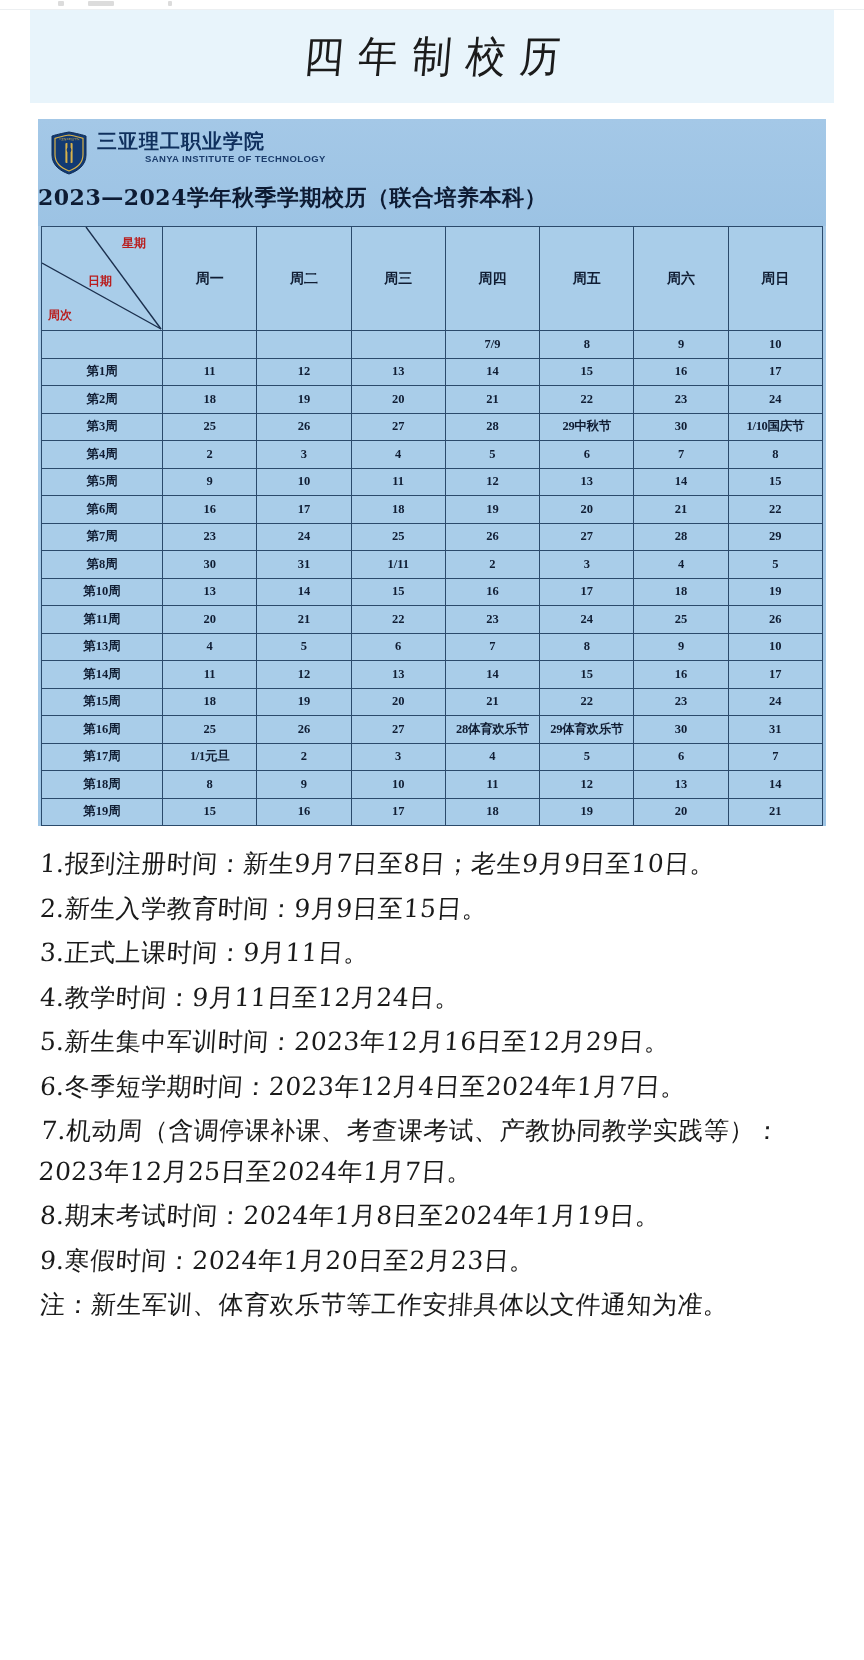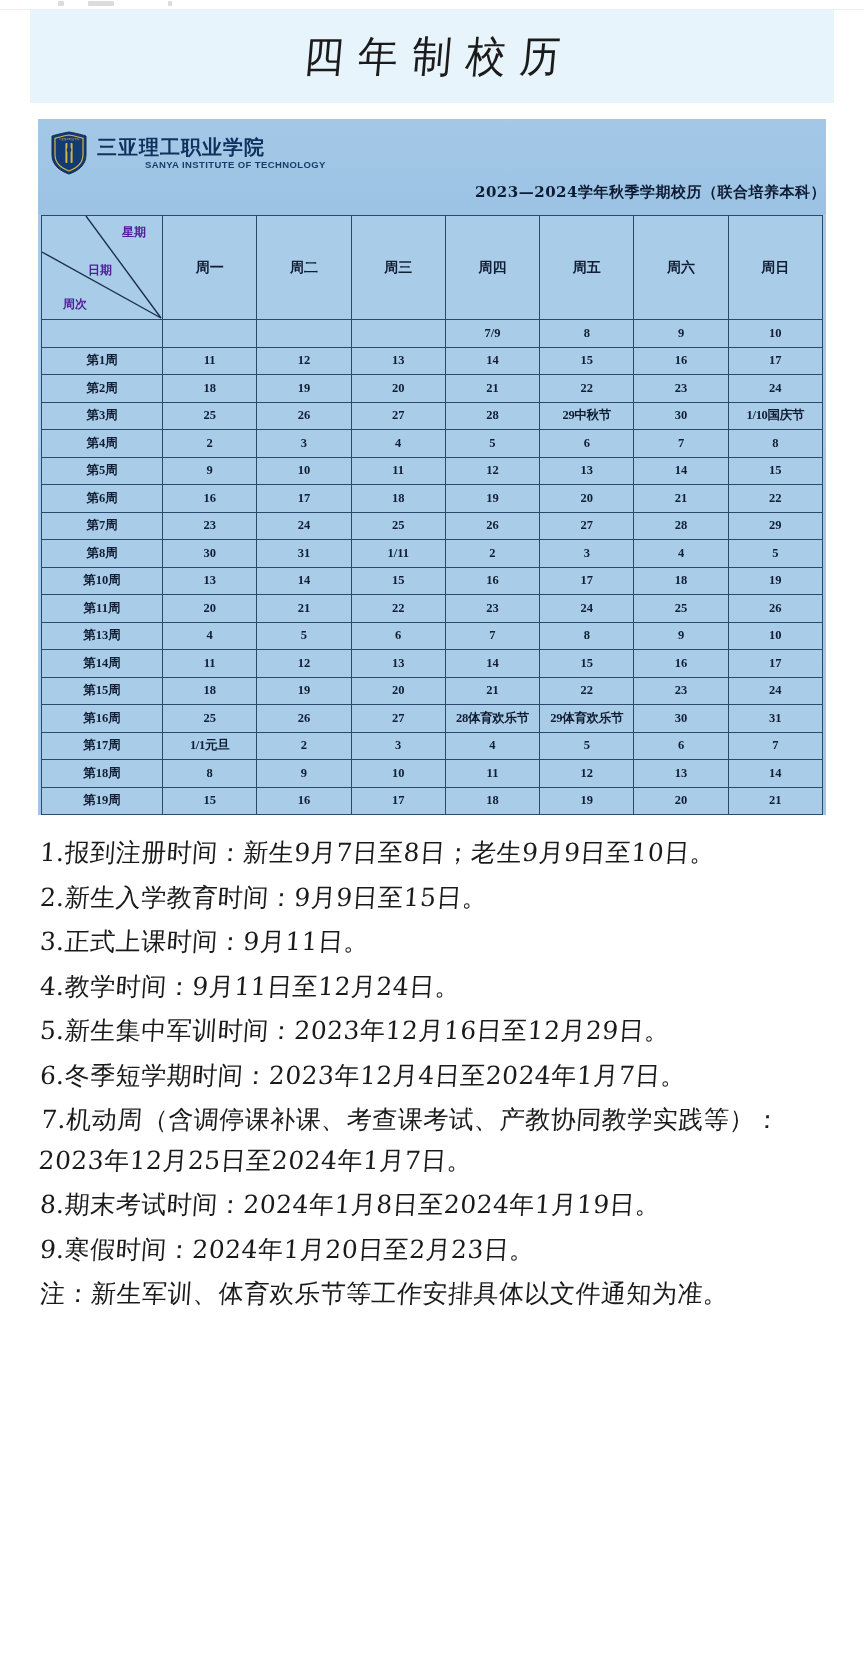--- a/index.html
+++ b/index.html
@@ -50,21 +50,21 @@
     background: linear-gradient(180deg, #a9cbe8 0%, #9fc6e6 100%);
     padding: 0;
     position: relative;
   }
   .cal-head {
     padding: 12px 0 4px 0;
     background: linear-gradient(180deg, #a4c8e7 0%, #9cc3e4 100%);
   }
   .school-row {
     display: flex;
-    align-items: center;
+    align-items: flex-start;
     gap: 9px;
     padding-left: 12px;
   }
   .crest {
     width: 38px; height: 44px;
     position: relative;
     flex: 0 0 auto;
   }
   .crest svg { display: block; }
   .school-names { line-height: 1.05; }
@@ -78,23 +78,23 @@
   .school-en {
     font-family: "Liberation Sans", sans-serif;
     font-size: 9.5px;
     font-weight: 700;
     color: #1b3c6b;
     letter-spacing: .4px;
     margin-top: 2px;
     margin-left: 48px;
   }
   .cal-title {
-    text-align: right;
+    text-align: left;
     font-family: "DejaVu Serif", "Liberation Serif", serif;
-    font-size: 15px;
+    font-size: 22px;
     font-weight: 700;
     color: #0d1b33;
     padding: 8px 0 9px 0;
     letter-spacing: .5px;
   }
 
   
   table.cal {
     border-collapse: collapse;
     width: calc(100% - 6px);
@@ -120,26 +120,26 @@
   .corner-cell {
     position: relative;
     height: 104px !important;
     width: 121px;
     overflow: hidden;
   }
   .corner-cell .lbl {
     position: absolute;
     font-size: 12px;
     font-weight: 700;
-    color: #4c1d95;
+    color: #b91c1c;
     font-family: "Liberation Serif", serif;
   }
   .corner-cell .lbl-week  { top: 8px;  right: 16px; }
   .corner-cell .lbl-date  { top: 46px; right: 50px; }
-  .corner-cell .lbl-wknum { bottom: 6px; left: 21px; }
+  .corner-cell .lbl-wknum { bottom: 6px; left: 6px; }
   .corner-cell svg { position: absolute; inset: 0; }
 
   .wk-label { width: 121px; font-weight: 700; font-size: 12.5px; }
   td.red, th.red { color: #d81c28; }
   td.fest { color: #d81c28; font-size: 10px; letter-spacing: -.3px; margin-top: 28px; }
   td.blank { }
 
   
   .notes {
     margin: 18px 40px 0 40px;

